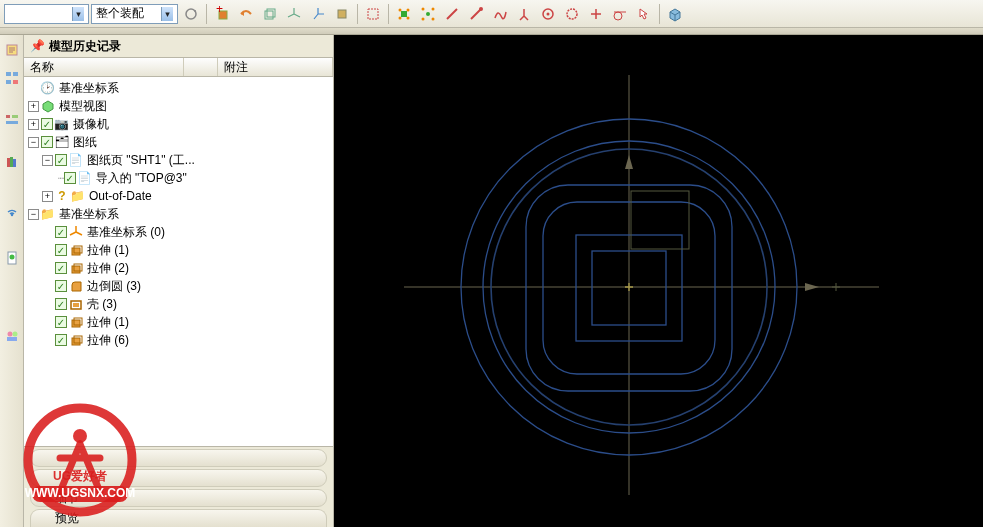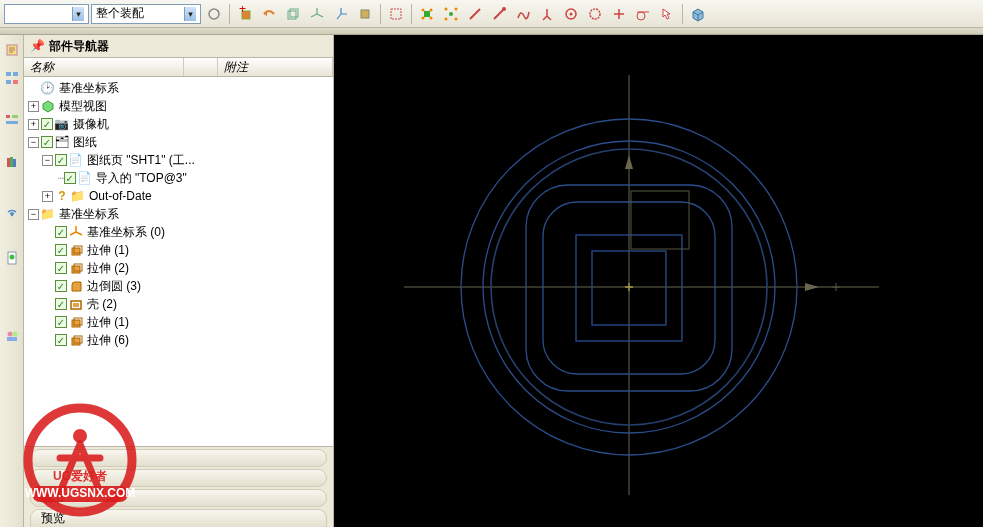--- a/index.html
+++ b/index.html
@@ -16,52 +16,52 @@
 .splitter { height:7px; background:linear-gradient(#e0dcca,#d0ccba); border-bottom:1px solid #a9a694; }
 
 
 .main { height:492px; display:flex; }
 .leftdock { width:24px; background:linear-gradient(90deg,#f2efe1,#e5e1cf); border-right:1px solid #b9b6a7; display:flex; flex-direction:column; align-items:center; padding-top:4px; gap:6px; }
 .dockbtn { width:20px; height:22px; display:flex; align-items:center; justify-content:center; border:1px solid transparent; border-radius:2px; }
 
 .nav { width:310px; background:#ece9d8; border-right:1px solid #b9b6a7; display:flex; flex-direction:column; }
 .nav-head { height:22px; display:flex; align-items:center; padding:0 6px; gap:4px; font-weight:bold; }
 .nav-cols { height:20px; display:flex; background:linear-gradient(#fefefe,#e8e5d6); border-top:1px solid #b9b6a7; border-bottom:1px solid #b9b6a7; }
-.nav-cols div { padding:0 6px; border-right:1px solid #cfccba; display:flex; align-items:center;font-style:italic; }
+.nav-cols div { padding:0 6px; border-right:1px solid #cfccba; display:flex; align-items:center; }
 .nav-cols .c1 { width:160px; } .nav-cols .c2 { width:34px; } .nav-cols .c3 { flex:1;text-align:center; }
 
 .tree { flex:1; background:#fff; overflow:auto; padding:2px 0; }
 .tnode { display:flex; align-items:center; height:18px; white-space:nowrap; }
 .expander { width:11px; height:11px; border:1px solid #8b8b8b; background:#fff; display:flex; align-items:center; justify-content:center; font-size:9px; line-height:1; margin-right:2px; cursor:pointer; }
 .noexp { width:13px; }
 .dotline { color:#8b8b8b; font-size:11px; letter-spacing:-1px; }
 .chk { width:12px; height:12px; border:1px solid #5a8f3c; background:#eafbe2; display:inline-flex; align-items:center; justify-content:center; font-size:10px; color:#2d7f1f; margin-right:2px; }
 .ico { width:14px; height:14px; display:inline-flex; align-items:center; justify-content:center; margin-right:2px; }
 .tlabel { padding:0 2px; }
 .pad0{padding-left:4px}.pad1{padding-left:18px}.pad2{padding-left:34px}
 
 .nav-footer { border-top:1px solid #b9b6a7; }
-.pill { height:18px; background:linear-gradient(#f8f6ee,#e4e0cf); border:1px solid #cfccba; border-radius:9px; margin:2px 6px; display:flex; align-items:center; padding:0 10px; font-size:12px; }
+.pill { height:18px; background:linear-gradient(#f8f6ee,#e4e0cf); border:1px solid #cfccba; border-radius:9px; margin:2px 6px; display:flex; align-items:center; padding:0 24px; font-size:12px; }
 
 .viewport { flex:1; background:#000; position:relative; }
 .viewport svg { position:absolute; inset:0; }
 
 .watermark { position:absolute; left:20px; top:400px; width:120px; height:120px; }
 
 .chev::after{content:"▾";font-size:9px;color:#222}
 </style>
 </head>
 <body>
 
 <div class="toolbar">
   <div class="dd" style="width:85px">
     <span></span>
     <span class="chev"></span>
   </div>
-  <div class="dd" style="width:110px">
+  <div class="dd" style="width:87px">
     <span>整个装配</span>
     <span class="chev"></span>
   </div>
   <div class="tbtn">
       <svg width="16" height="16">
         <circle cx="8" cy="8" r="5" fill="none" stroke="#888" stroke-width="1.5"></circle>
         <path d="M11 5l2-1 0 3z" fill="#888"></path>
       </svg>
     </div>
   <span class="sep"></span>
@@ -235,21 +235,21 @@
           <circle cx="6" cy="6" r="2.5" fill="#e8a"></circle>
           <circle cx="11" cy="6" r="2.5" fill="#ae8"></circle>
           <rect x="3" y="9" width="10" height="4" fill="#8ae"></rect>
         </svg>
       </div>
   </div>
 
   <div class="nav">
     <div class="nav-head">
       <span>📌</span>
-      <span>部件导航器</span>
+      <span>模型历史记录</span>
     </div>
     <div class="nav-cols">
       <div class="c1">名称</div>
       <div class="c2"></div>
       <div class="c3">附注</div>
     </div>
 
     <div class="tree">
       <div class="tnode pad0">
           <span class="noexp"></span>
@@ -344,21 +344,21 @@
         </div>
       <div class="tnode pad1">
           <span class="noexp"></span>
           <span class="chk">✓</span>
           <span class="ico">
             <svg width="14" height="14">
               <rect x="2" y="4" width="10" height="8" fill="none" stroke="#a60" stroke-width="1.5"></rect>
               <rect x="4" y="6" width="6" height="4" fill="#e8a040"></rect>
             </svg>
           </span>
-          <span class="tlabel">壳 (2)</span>
+          <span class="tlabel">壳 (3)</span>
         </div>
       <div class="tnode pad1">
           <span class="noexp"></span>
           <span class="chk">✓</span>
           <span class="ico">
             <svg width="14" height="14">
               <rect x="3" y="5" width="8" height="7" fill="#e8a040" stroke="#a60"></rect>
               <rect x="5" y="3" width="8" height="7" fill="none" stroke="#a60"></rect>
             </svg>
           </span>

